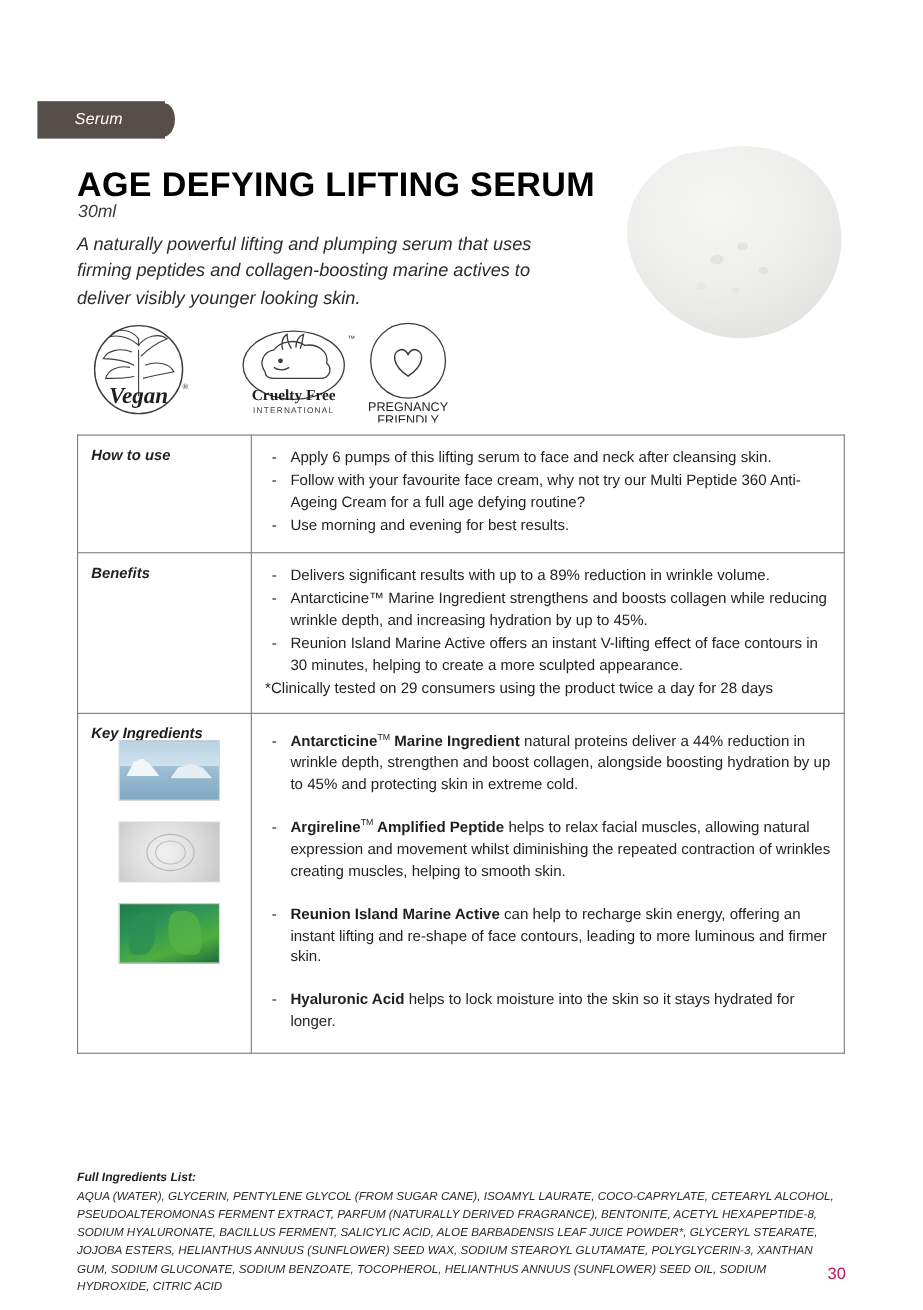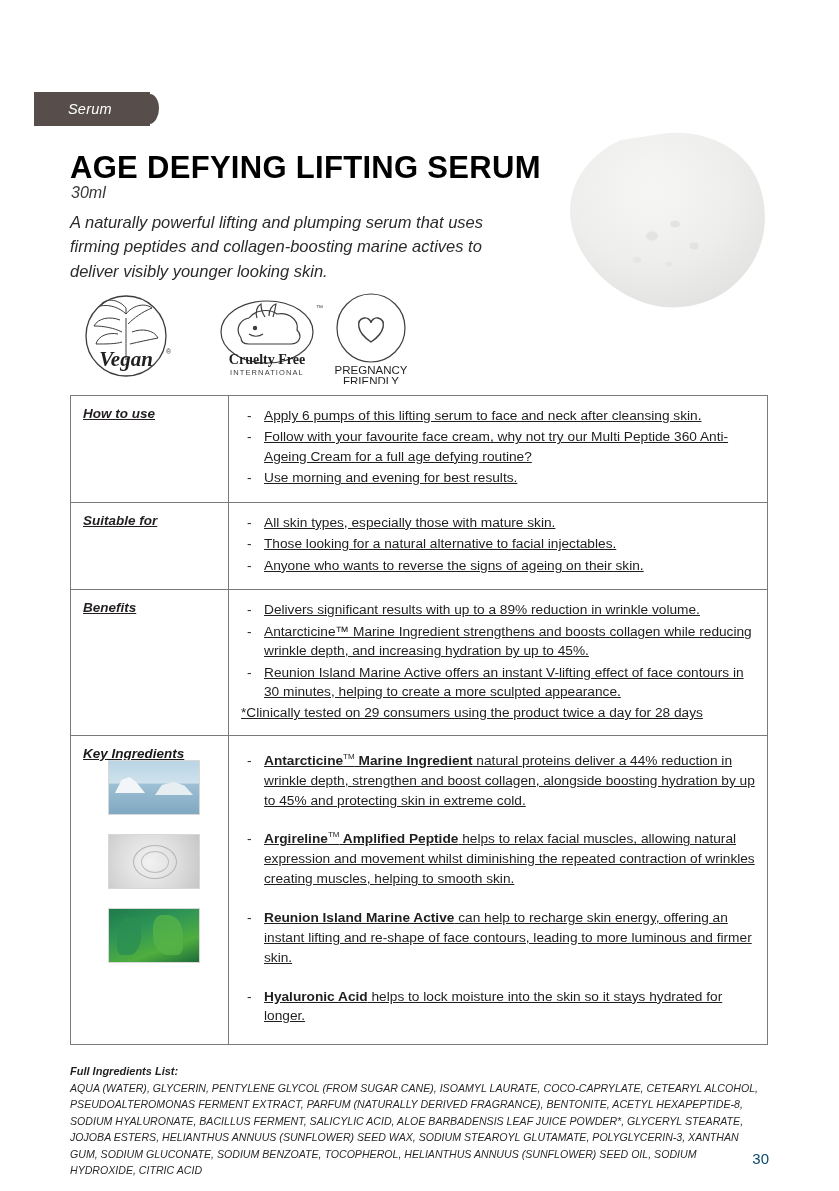--- a/index.html
+++ b/index.html
@@ -104,21 +104,20 @@
     left: 70px;
     top: 395px;
     width: 698px;
     border-collapse: collapse;
     table-layout: fixed;
   }
   .doc-table td {
     border: 1px solid #7a7a7a;
     vertical-align: top;
     padding: 10px 12px 12px 12px;
-    text-decoration: underline;
   }
   .col-label {
     width: 133px;
     font-size: 13.5px;
     font-style: italic;
     font-weight: bold;
     color: #231f20;
   }
   .col-body { font-size: 13.7px; line-height: 1.42; color: #1f1f1f; }
 
@@ -203,21 +202,21 @@
     font-size: 10.6px;
     font-style: italic;
     line-height: 1.55;
     color: #2a2a2a;
   }
   .page-num {
     position: absolute;
     right: 70px;
     top: 1150px;
     font-size: 15px;
-    color: #0c4a6e;
+    color: #be185d;
   }
 </style>
 </head>
 <body>
 
 <div class="cat-tab">
   <span>Serum</span>
 </div>
 
 <div class="title">AGE DEFYING LIFTING SERUM</div>
@@ -285,30 +284,20 @@
       <td class="col-label">How to use</td>
       <td class="col-body">
         <ul class="dash">
           <li>Apply 6 pumps of this lifting serum to face and neck after cleansing skin.</li>
           <li>Follow with your favourite face cream, why not try our Multi Peptide 360 Anti-Ageing Cream for a full age defying routine?</li>
           <li>Use morning and evening for best results.</li>
         </ul>
       </td>
     </tr>
 
-    <tr>
-      <td class="col-label">Suitable for</td>
-      <td class="col-body">
-        <ul class="dash">
-          <li>All skin types, especially those with mature skin.</li>
-          <li>Those looking for a natural alternative to facial injectables.</li>
-          <li>Anyone who wants to reverse the signs of ageing on their skin.</li>
-        </ul>
-      </td>
-    </tr>
 
     <tr>
       <td class="col-label">Benefits</td>
       <td class="col-body">
         <ul class="dash">
           <li>Delivers significant results with up to a 89% reduction in wrinkle volume.</li>
           <li>Antarcticine™ Marine Ingredient strengthens and boosts collagen while reducing wrinkle depth, and increasing hydration by up to 45%.</li>
           <li>Reunion Island Marine Active offers an instant V-lifting effect of face contours in 30 minutes, helping to create a more sculpted appearance.</li>
         </ul>
         <div class="note">*Clinically tested on 29 consumers using the product twice a day for 28 days</div>

